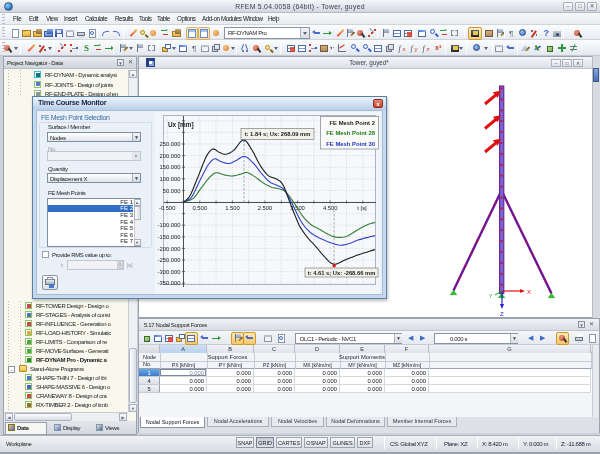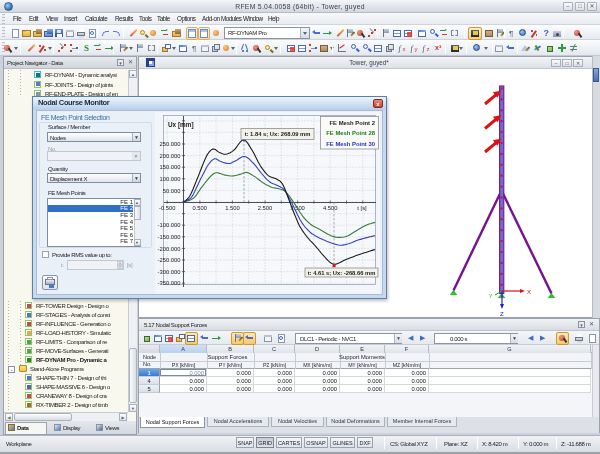--- a/index.html
+++ b/index.html
@@ -544,21 +544,21 @@
     <text x="489" y="298" font-size="5" fill="#10a010" font-family="Liberation Sans">Y</text>
     <line x1="485" y1="104.0" x2="496.5" y2="94.3" stroke="#e01010" stroke-width="3"></line>
     <path d="M501.5 90.5 l-8.6 1.7 l4.6 5.6 Z" fill="#e01010"></path>
     <line x1="485" y1="128.5" x2="496.5" y2="118.8" stroke="#e01010" stroke-width="3"></line>
     <path d="M501.5 115 l-8.6 1.7 l4.6 5.6 Z" fill="#e01010"></path>
     <line x1="485" y1="152.0" x2="496.5" y2="142.3" stroke="#e01010" stroke-width="3"></line>
     <path d="M501.5 138.5 l-8.6 1.7 l4.6 5.6 Z" fill="#e01010"></path>
   </svg>
 <div class="ab" style="left:32px;top:96px;width:355px;height:203px;background:#c6d9ee;border:1px solid #5c7fa5;box-shadow:1px 2px 3px rgba(0,0,0,.25);"></div>
 <div class="ab" style="left:33px;top:97px;width:353px;height:13px;background:linear-gradient(180deg,#ecf4fc,#cfe0f2 55%,#b8cde6);"></div>
-<div class="ab t7" style="left:38px;top:99px;font-size:7.5px;color:#1a2a42;font-weight:bold;">Nodal Course Monitor</div>
+<div class="ab t7" style="left:38px;top:99px;font-size:7.5px;color:#1a2a42;font-weight:bold;">Time Course Monitor</div>
 <div class="ab" style="left:373px;top:99px;width:10px;height:9px;background:linear-gradient(#e88a7a,#c8402a);border:1px solid #8a2a1a;border-radius:2px;color:#fff;font-size:6px;line-height:8px;text-align:center;font-weight:bold;">x</div>
 <div class="ab" style="left:36px;top:110px;width:347px;height:185px;background:#eaf0f8;border:1px solid #a8bcd4;"></div>
 <div class="ab t7" style="left:41px;top:114px;font-size:7px;color:#3a6ea5;">FE Mesh Point Selection</div>
 <div class="ab" style="left:39px;top:122px;width:113px;height:126px;border:1px solid #d2dcea;border-radius:2px;"></div>
 <div class="ab t7" style="left:48px;top:123px;">Surface / Member</div>
 <div class="ab" style="left:47px;top:131.5px;width:94px;height:10px;background:linear-gradient(#ffffff,#dfe5ec);border:1px solid #7f8da0;"></div>
 <div class="ab" style="left:132px;top:132.5px;width:8px;height:8px;background:linear-gradient(#f4f6f8,#cfd6de);border-left:1px solid #aab2be;font-size:5px;line-height:8px;text-align:center;color:#345;">▼</div>
 <div class="ab t7" style="left:50px;top:133.5px;">Nodes</div>
 <div class="ab t7" style="left:48px;top:144.5px;color:#9aa0aa;">No.</div>
 <div class="ab" style="left:47px;top:151px;width:94px;height:10px;background:#f1f2f5;border:1px solid #c2c8d2;"></div>

